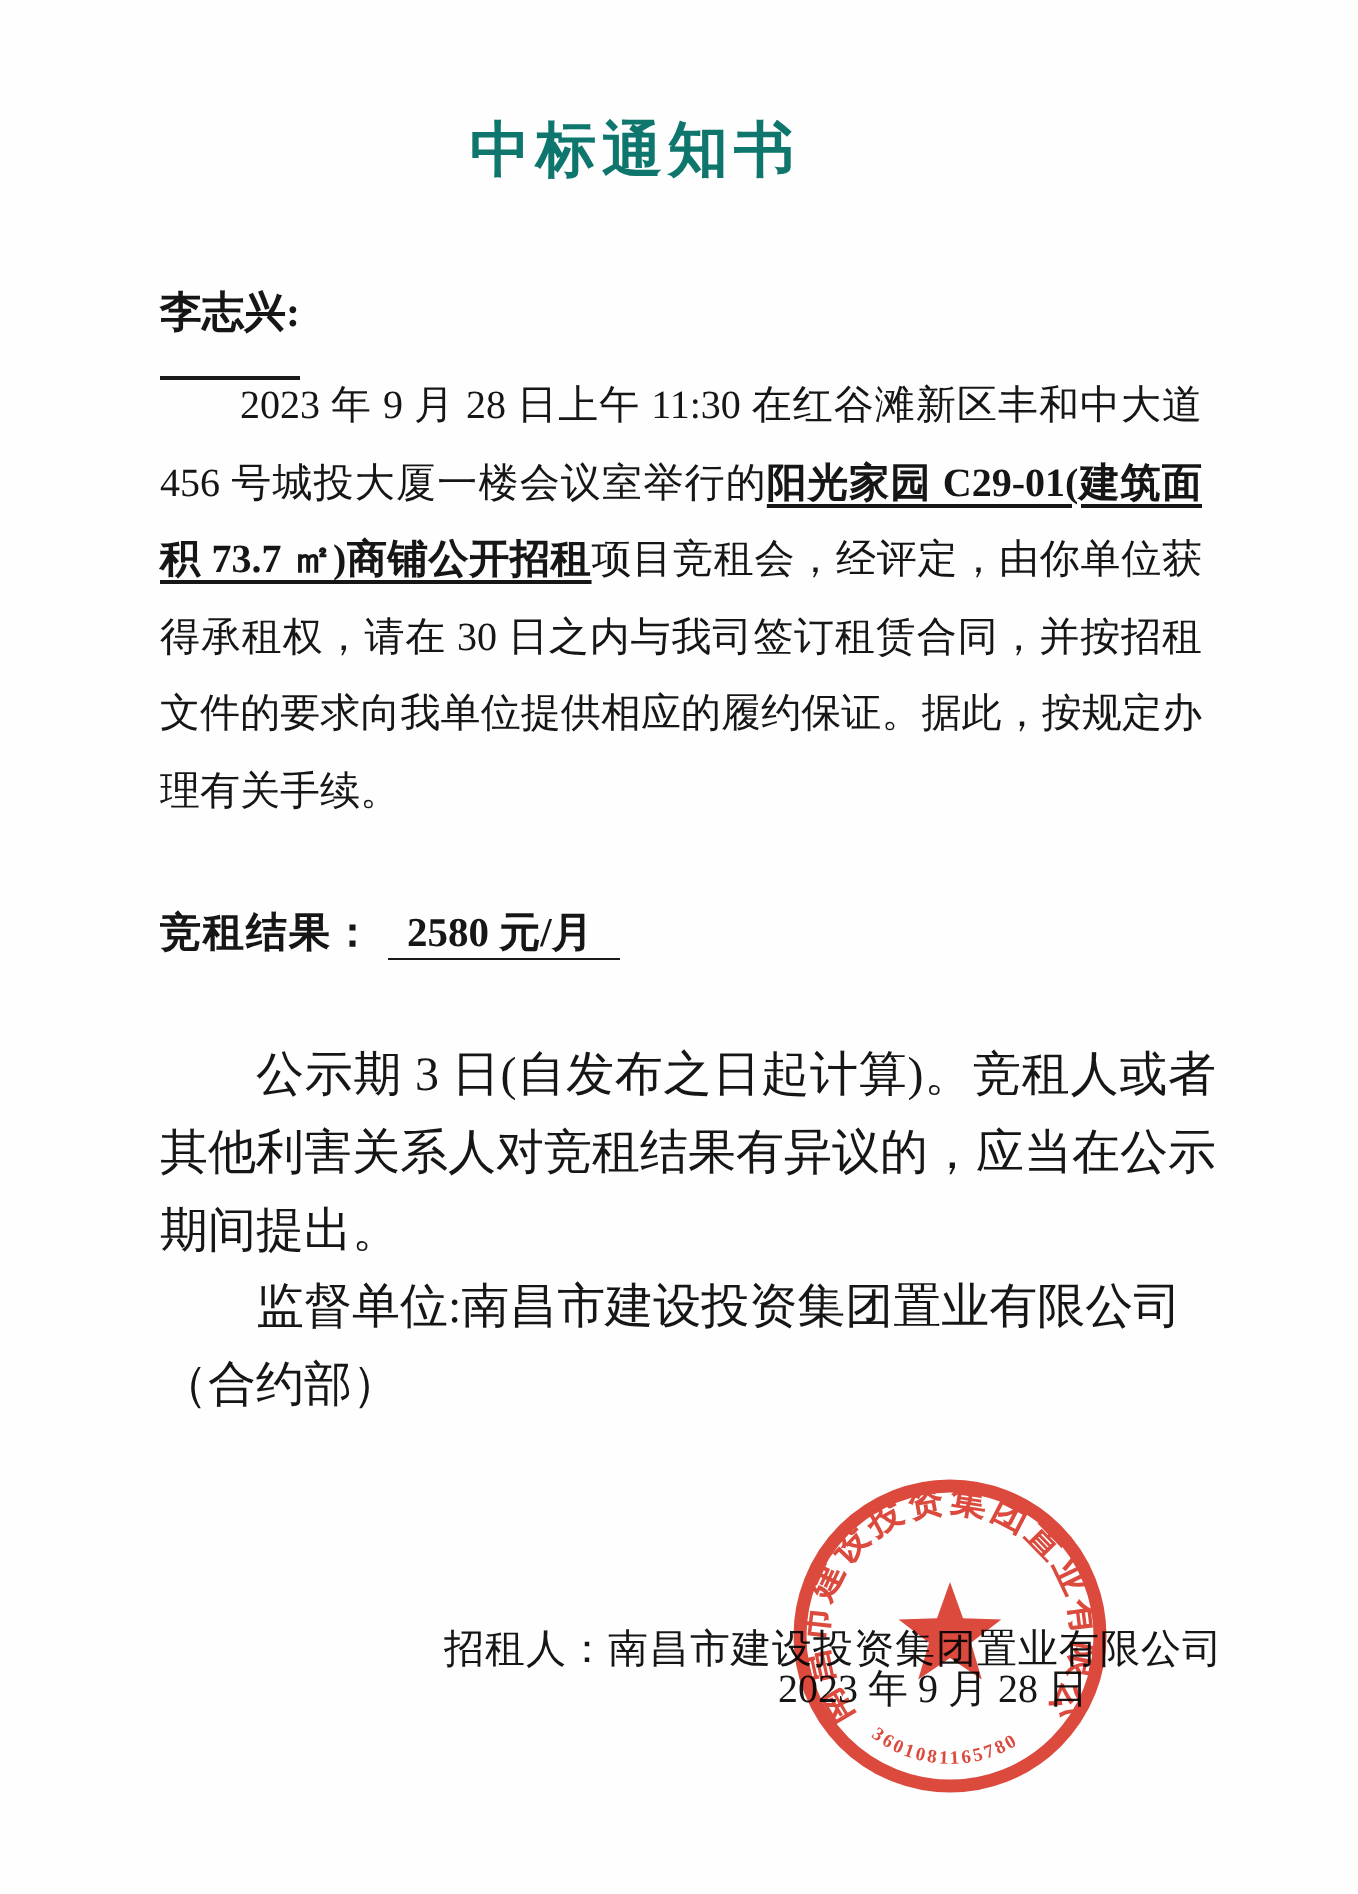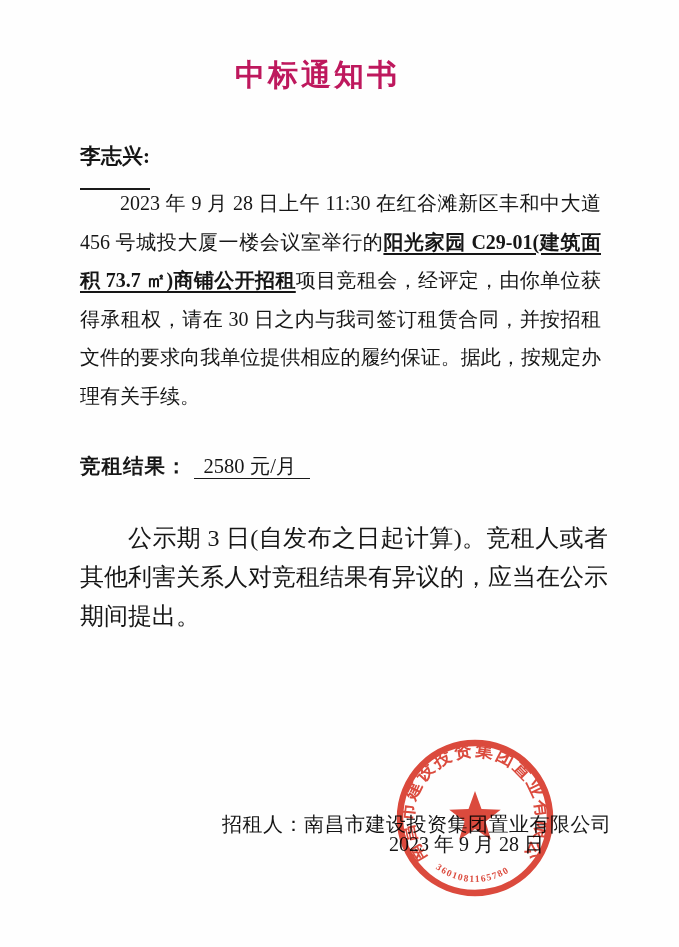--- a/index.html
+++ b/index.html
@@ -14,21 +14,21 @@
   .page { position: absolute; inset: 0; background: #fefefe; }
 
   .doc-title {
     position: absolute;
     top: 55px; left: 0; width: 100%;
     padding-right: 44px;
     text-align: center;
     font-size: 30px;
     font-weight: 700;
     letter-spacing: 3px;
-    color: #be185d;
+    color: #0f766e;
   }
 
   .recipient {
     position: absolute;
     left: 80px; top: 142px;
     font-size: 21px;
     font-weight: 700;
     border-bottom: 2px solid #1a1a1a;
     padding-bottom: 18px;
   }
@@ -48,21 +48,21 @@
     text-underline-offset: 4px;
   }
 
   .result-line {
     position: absolute;
     left: 80px; top: 452px;
     font-size: 20.5px;
   }
   .result-label { font-weight: 700; letter-spacing: 1px; }
   .result-value {
-    font-weight: 400;
+    font-weight: 700;
     padding: 0 14px 1px 10px;
     border-bottom: 1.8px solid #1a1a1a;
     margin-left: 6px;
   }
 
   .para2 {
     position: absolute;
     left: 80px; top: 519px; width: 528px;
     font-size: 24px;
     line-height: 38.8px;
@@ -105,20 +105,21 @@
   <div class="recipient">李志兴:</div>
 
   <div class="para1"><span>2023 年 9 月 28 日上午 11:30 在红谷滩新区丰和中大道 456 号城投大厦一楼会议室举行的</span><span class="em-underline">阳光家园 C29-01(建筑面积 73.7 ㎡)商铺公开招租</span><span>项目竞租会，经评定，由你单位获得承租权，请在 30 日之内与我司签订租赁合同，并按招租文件的要求向我单位提供相应的履约保证。据此，按规定办理有关手续。</span></div>
 
   <div class="result-line">
     <span class="result-label">竞租结果：</span><span class="result-value">2580 元/月</span>
   </div>
 
   <div class="para2">
     <div class="flow">公示期 3 日(自发布之日起计算)。竞租人或者其他利害关系人对竞租结果有异议的，应当在公示期间提出。</div>
+    <div class="line">监督单位:南昌市建设投资集团置业有限公司（合约部）</div>
   </div>
 
   <div class="lessor-line">招租人：南昌市建设投资集团置业有限公司</div>
 
   <div class="date-line">2023 年 9 月 28 日</div>
 
   <svg class="seal" viewBox="-86 -86 172 172" aria-hidden="true">
     <defs>
       <path id="sealTopArc" d="M -47.5 39.9 A 62 62 0 1 1 47.5 39.9" fill="none"></path>
       <path id="sealBottomArc" d="M -41.1 49 A 64 64 0 0 0 41.1 49" fill="none"></path>

